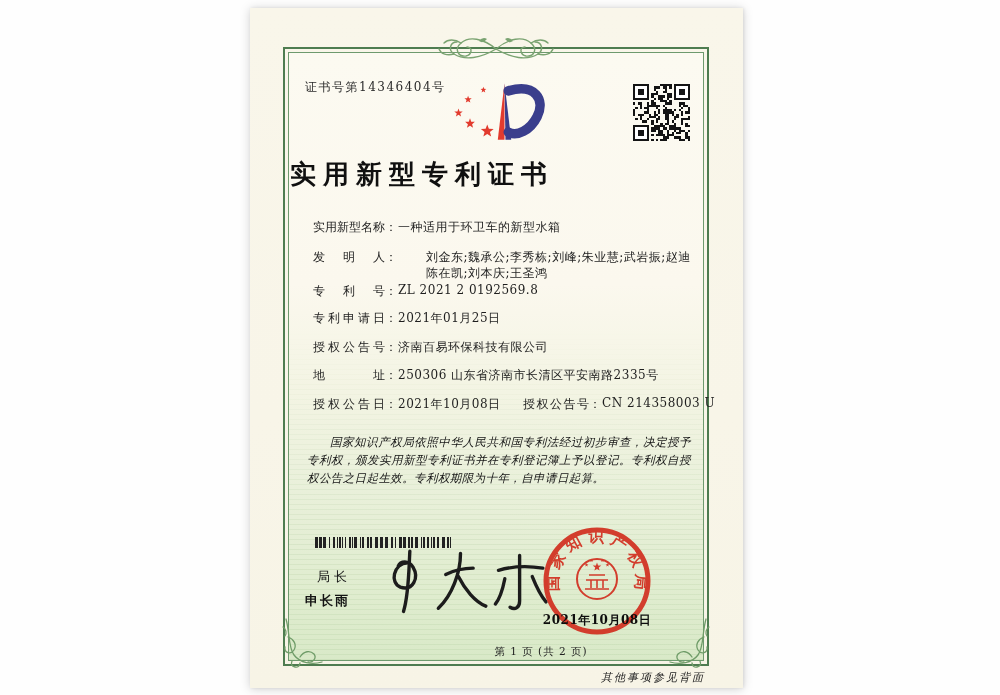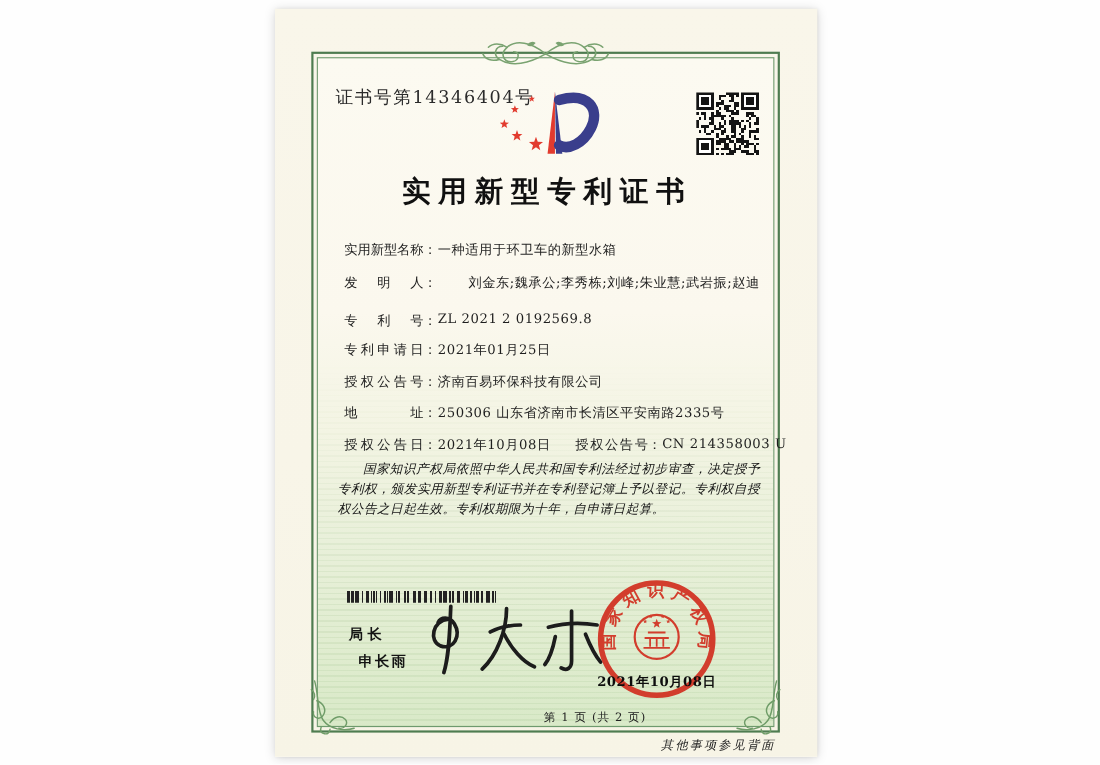--- a/index.html
+++ b/index.html
@@ -24,46 +24,46 @@
   .frame-inner::after{
     content:"";position:absolute;inset:0;pointer-events:none;
     background:repeating-linear-gradient(0deg,rgba(110,160,90,.10) 0 1px,transparent 1px 5px);
     -webkit-mask-image:linear-gradient(180deg,transparent 0 45%,#000 80%);
     mask-image:linear-gradient(180deg,transparent 0 45%,#000 80%);
   }
   .orn-top{position:absolute;left:50%;top:-16px;transform:translateX(-50%);}
   .orn-bl{position:absolute;left:-5px;bottom:-5px;}
   .orn-br{position:absolute;right:-5px;bottom:-5px;transform:scaleX(-1);}
   .abs{position:absolute;z-index:2;}
-  .certno{left:55px;top:71px;font-size:16px;letter-spacing:1.5px;color:#2b2b2b;}
+  .certno{left:55px;top:71px;font-size:12px;letter-spacing:1.5px;color:#2b2b2b;}
   .logo{left:197px;top:72px;width:115px;height:62px;}
   .qr{left:383px;top:76px;width:57px;height:57px;}
-  .title{left:33px;top:149px;width:422px;text-align:center;font-size:26px;font-weight:bold;
+  .title{left:33px;top:149px;width:422px;font-size:26px;font-weight:bold;
          letter-spacing:7px;text-indent:7px;color:#101010;}
   .field-row{position:absolute;left:63px;z-index:2;font-size:12px;color:#1e1e1e;white-space:nowrap;}
   .flabel{display:inline-block;width:72px;text-align:justify;text-align-last:justify;vertical-align:top;}
   .fcolon{display:inline-block;width:13px;vertical-align:top;}
   .fvalue{display:inline-block;vertical-align:top;letter-spacing:.5px;}
   .fvalue .vline{line-height:16px;margin-left:28px;}
   .row-name{top:211px;}
   .row-inventors{top:241px;}
   .row-patentno{top:275px;}
   .row-filing{top:302px;}
   .row-patentee{top:331px;}
   .row-address{top:359px;}
   .row-grant{top:388px;}
   .grant2{position:absolute;left:210px;top:0;white-space:nowrap;}
   .grant2 .flabel{width:66px;}
   .paras{left:57px;top:410px;width:384px;font-size:11.5px;font-style:italic;line-height:1.56;
          color:#151515;text-align:justify;letter-spacing:.4px;}
-  .paras p{margin:0 0 2px 0;text-indent:2em;}
+  .paras p{margin:16px 0 2px 0;text-indent:2em;}
   .barcode{left:65px;top:529px;width:140px;height:11px;}
   .sig-title{left:67px;top:560px;font-family:"DejaVu Sans","Liberation Sans",sans-serif;
-             font-weight:bold;font-size:13px;letter-spacing:4px;color:#141414;}
-  .sig-name{left:76px;top:584px;font-family:"DejaVu Sans","Liberation Sans",sans-serif;
+             font-weight:normal;font-size:13px;letter-spacing:4px;color:#141414;}
+  .sig-name{left:55px;top:584px;font-family:"DejaVu Sans","Liberation Sans",sans-serif;
             font-weight:bold;font-size:13px;letter-spacing:2px;color:#141414;}
   .signature{left:130px;top:538px;width:180px;height:76px;}
   .seal{left:291px;top:517px;width:112px;height:112px;opacity:.94;}
   .seal-date{left:287px;top:604px;width:120px;text-align:center;font-size:12px;font-weight:bold;
              letter-spacing:.5px;color:#0d0d0d;}
   .page-info{left:33px;top:637px;width:422px;text-align:center;font-size:10.5px;color:#222;letter-spacing:1px;margin-left:47px;}
   .back-note{left:33px;top:662px;width:422px;text-align:right;font-size:11px;font-style:italic;
              color:#242424;letter-spacing:2px;}
 </style>
 </head>
@@ -337,21 +337,21 @@
       </g>
     </svg>
 
   <div class="abs title">实用新型专利证书</div>
 
   <div class="field-row row-name">
     <span class="flabel">实用新型名称</span><span class="fcolon">：</span><span class="fvalue">一种适用于环卫车的新型水箱</span>
   </div>
 
   <div class="field-row row-inventors">
-    <span class="flabel">发明人</span><span class="fcolon">：</span><span class="fvalue"><span class="vline" style="display:block">刘金东;魏承公;李秀栋;刘峰;朱业慧;武岩振;赵迪</span></span>
+    <span class="flabel">发明人</span><span class="fcolon">：</span><span class="fvalue"><span class="vline" style="display:block">刘金东;魏承公;李秀栋;刘峰;朱业慧;武岩振;赵迪</span><span class="vline" style="display:block">陈在凯;刘本庆;王圣鸿</span></span>
   </div>
 
   <div class="field-row row-patentno">
     <span class="flabel">专利号</span><span class="fcolon">：</span><span class="fvalue">ZL 2021 2 0192569.8</span>
   </div>
 
   <div class="field-row row-filing">
     <span class="flabel">专利申请日</span><span class="fcolon">：</span><span class="fvalue">2021年01月25日</span>
   </div>
 

